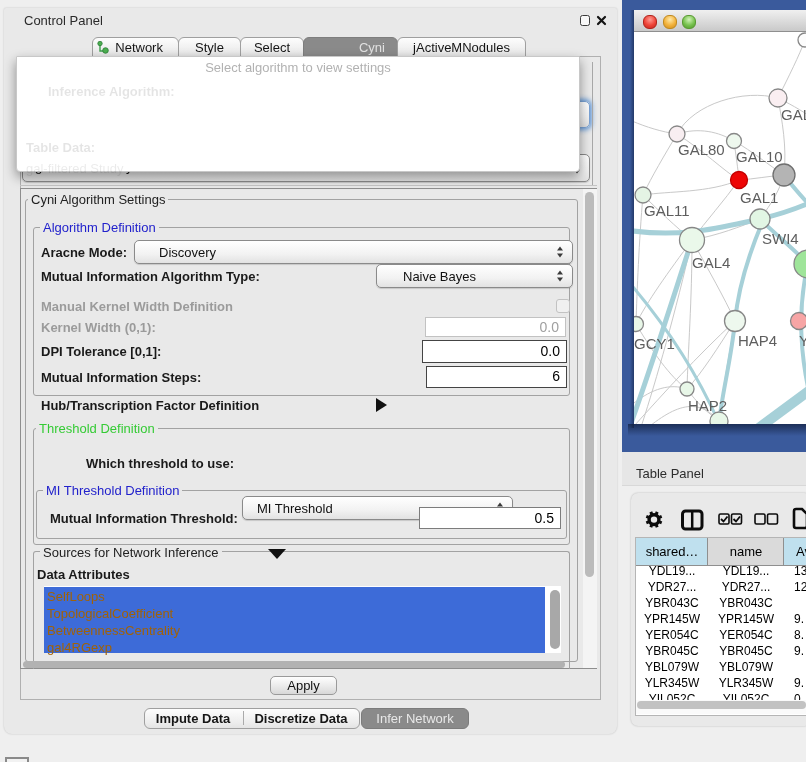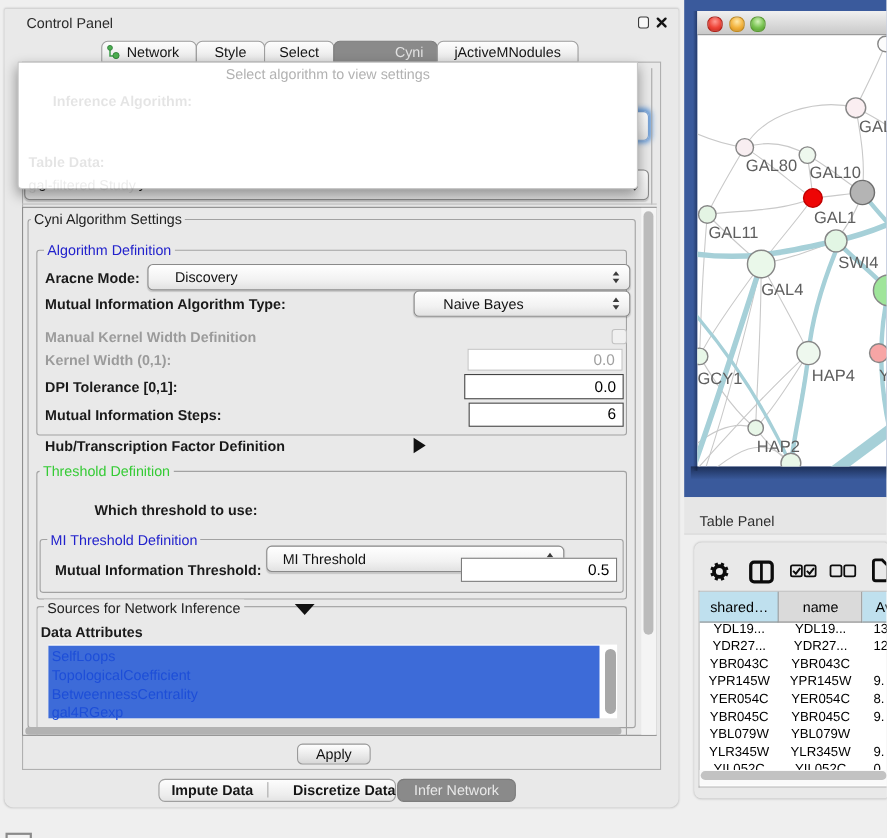--- a/index.html
+++ b/index.html
@@ -278,34 +278,34 @@
 <div class="field" style="left:419px;top:507px;width:142px;height:22px;border:1px solid #7c7c7c;box-sizing:border-box;line-height:20px;padding-right:6px;">0.5</div>
 
 <div class="grp" style="left:33px;top:551px;width:535px;height:117px;border-bottom:none;border-radius:3px 3px 0 0;"></div>
 <div class="grplbl" style="left:40px;top:545px;color:#222;">Sources for Network Inference</div>
 <div class="abs" style="left:268px;top:549px;width:0;height:0;border-left:9px solid transparent;border-right:9px solid transparent;border-top:10px solid #111;"></div>
 
 <div class="lbl bold" style="left:37px;top:567px;">Data Attributes</div>
 
 <div class="abs" style="left:44px;top:586px;width:517px;height:67px;background:#fff;"></div>
 <div class="abs" style="left:44px;top:587px;width:501px;height:66px;background:#3d6bd8;"></div>
-<div class="abs" style="left:47px;top:588px;font-size:13px;color:#1d4ed8;line-height:17px;white-space:nowrap;">SelfLoops<br>TopologicalCoefficient<br>BetweennessCentrality<br>gal4RGexp</div>
+<div class="abs" style="left:47px;top:588px;font-size:13px;color:#a16207;line-height:17px;white-space:nowrap;">SelfLoops<br>TopologicalCoefficient<br>BetweennessCentrality<br>gal4RGexp</div>
 <div class="abs" style="left:550px;top:590px;width:10px;height:59px;background:#a8a8a8;border-radius:5px;"></div>
 
 <div class="abs" style="left:23px;top:660.5px;width:542px;height:7px;background:#b2b2b2;border-radius:3.5px;"></div>
 
 <div class="abs" style="left:583px;top:189px;width:14px;height:479px;background:#f4f4f4;"></div>
 <div class="abs" style="left:585px;top:192px;width:9px;height:385px;background:#bbbbbb;border-radius:4.5px;"></div>
 
 <div class="abs" style="left:270px;top:676px;width:67px;height:19px;border:1px solid #9a9a9a;border-radius:5px;background:linear-gradient(#fefefe,#e8e8e8 60%,#d8d8d8);box-sizing:border-box;text-align:center;line-height:17px;font-size:13px;color:#111;">Apply</div>
 
 <div class="abs" style="left:143.5px;top:707.5px;width:216.5px;height:21px;border:1px solid #9f9f9f;border-radius:6px;background:linear-gradient(#fdfdfd,#ededed 70%,#e4e4e4);box-sizing:border-box;"></div>
 <div class="abs" style="left:242.5px;top:711px;width:1px;height:14px;background:#aaaaaa;"></div>
 <div class="abs" style="left:143.5px;top:711px;width:99px;text-align:center;font-size:13px;font-weight:bold;color:#161616;">Impute Data</div>
-<div class="abs" style="left:242.5px;top:711px;width:117px;text-align:right;font-size:13px;font-weight:bold;color:#161616;">Discretize Data</div>
+<div class="abs" style="left:242.5px;top:711px;width:117px;text-align:center;font-size:13px;font-weight:bold;color:#161616;">Discretize Data</div>
 <div class="abs" style="left:361px;top:707.5px;width:108px;height:21px;border-radius:6px;background:#8a8a8a;border:1px solid #7c7c7c;box-sizing:border-box;text-align:center;line-height:19px;font-size:13px;color:#e8e8e8;">Infer Network</div>
 
 <div class="abs" id="popup" style="left:16px;top:56px;width:564px;height:116px;background:#fff;border:1px solid #c8c8c8;border-radius:1px 1px 4px 4px;box-shadow:0 5px 12px rgba(0,0,0,0.4);box-sizing:border-box;">
 <div style="position:absolute;left:0;top:3px;width:100%;text-align:center;font-size:13px;color:#b2b2b2;">Select algorithm to view settings</div>
 <div style="position:absolute;left:9px;top:27px;font-size:13px;font-weight:bold;color:#000;opacity:0.10;margin-left:22px;">Inference Algorithm:</div>
 <div style="position:absolute;left:9px;top:83px;font-size:13px;font-weight:bold;color:#000;opacity:0.10;">Table Data:</div>
 <div style="position:absolute;left:9px;top:104px;font-size:13px;color:#000;opacity:0.08;">gal-filtered Study</div>
 </div>
 
 <div class="abs" style="left:5px;top:757px;width:20px;height:14px;border:2px solid #8a8a8a;background:#f2f2f2;"></div>

